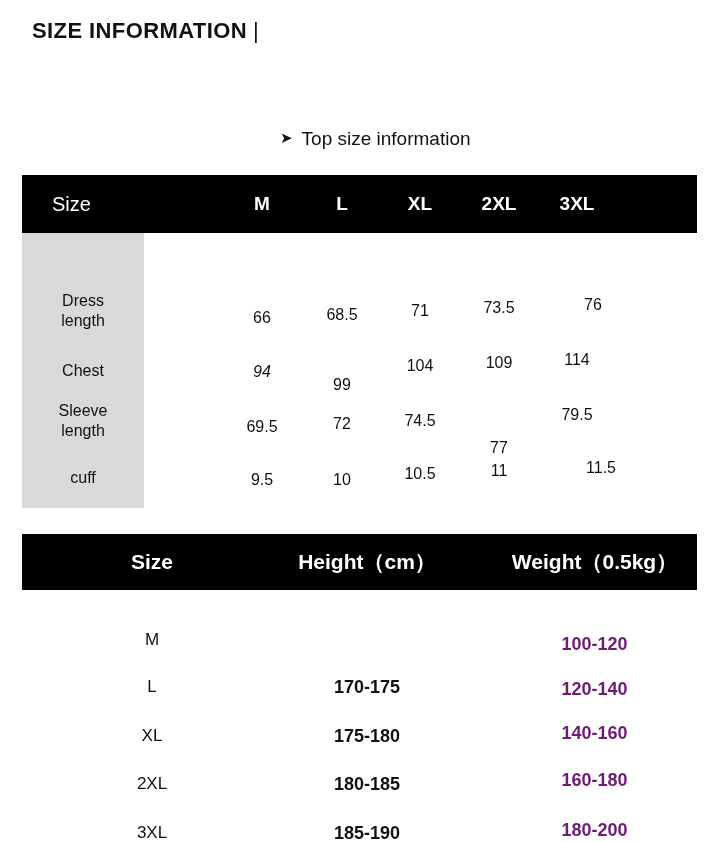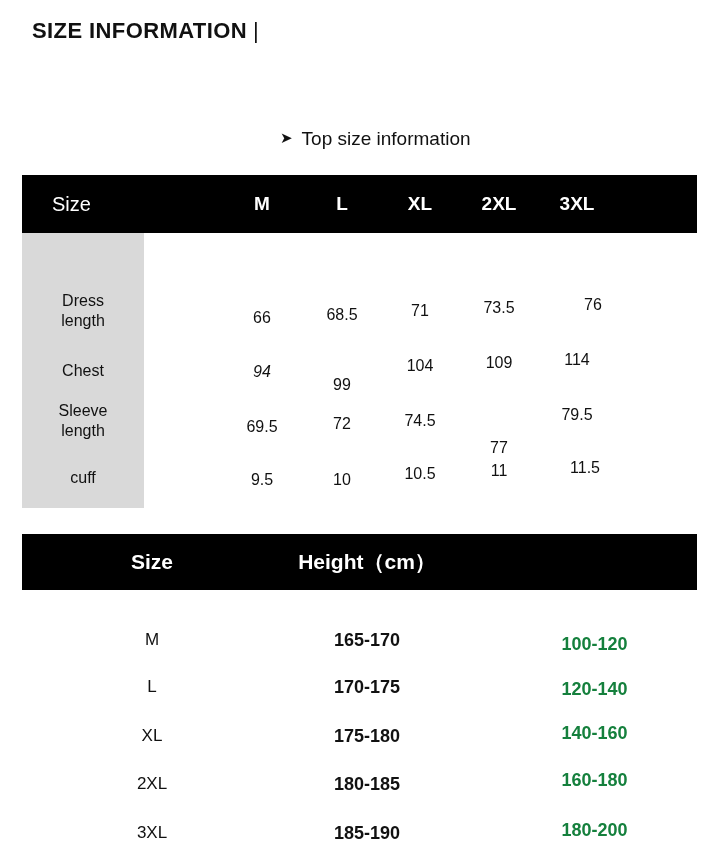--- a/index.html
+++ b/index.html
@@ -164,21 +164,21 @@
     color: #111111;
   }
   .t2-row .c3 {
     position: absolute;
     left: 470px;
     width: 205px;
     text-align: center;
     font-size: 18px;
     font-weight: bold;
     line-height: 48px;
-    color: #15803d;
+    color: #701a75;
   }
 
   
   .footnote {
     position: absolute;
     left: 0;
     top: 828px;
     width: 720px;
     text-align: center;
     font-size: 12px;
@@ -241,36 +241,36 @@
     <div class="t1-val" style="left:422px;width:110px;top:176px;margin-top:30px;">77</div>
     <div class="t1-val" style="left:500px;width:110px;top:173px;">79.5</div>
 
     <div class="t1-rowlabel" style="top:235px;">
       <span>cuff</span>
     </div>
     <div class="t1-val" style="left:185px;width:110px;top:238px;">9.5</div>
     <div class="t1-val" style="left:265px;width:110px;top:238px;">10</div>
     <div class="t1-val" style="left:343px;width:110px;top:232px;">10.5</div>
     <div class="t1-val" style="left:422px;width:110px;top:229px;">11</div>
-    <div class="t1-val" style="left:508px;width:110px;top:226px;">11.5</div>
+    <div class="t1-val" style="left:524px;width:110px;top:226px;">11.5</div>
   </div>
 </div>
 
 <div class="table-two">
 
   <div class="t2-head">
     <div class="cell c1">Size</div>
     <div class="cell c2">Height（cm）</div>
+    <div class="cell c3">Weight（0.5kg）</div>
   </div>
 
   <div class="t2-body">
 
     <div class="t2-row" style="top:26px;">
       <div class="c1">M</div>
-      <div class="c2">165-170</div>
       <div class="c3" style="line-height:56px;">100-120</div>
     </div>
 
     <div class="t2-row" style="top:73px;">
       <div class="c1">L</div>
       <div class="c2">170-175</div>
       <div class="c3" style="line-height:52px;">120-140</div>
     </div>
 
     <div class="t2-row" style="top:122px;">

